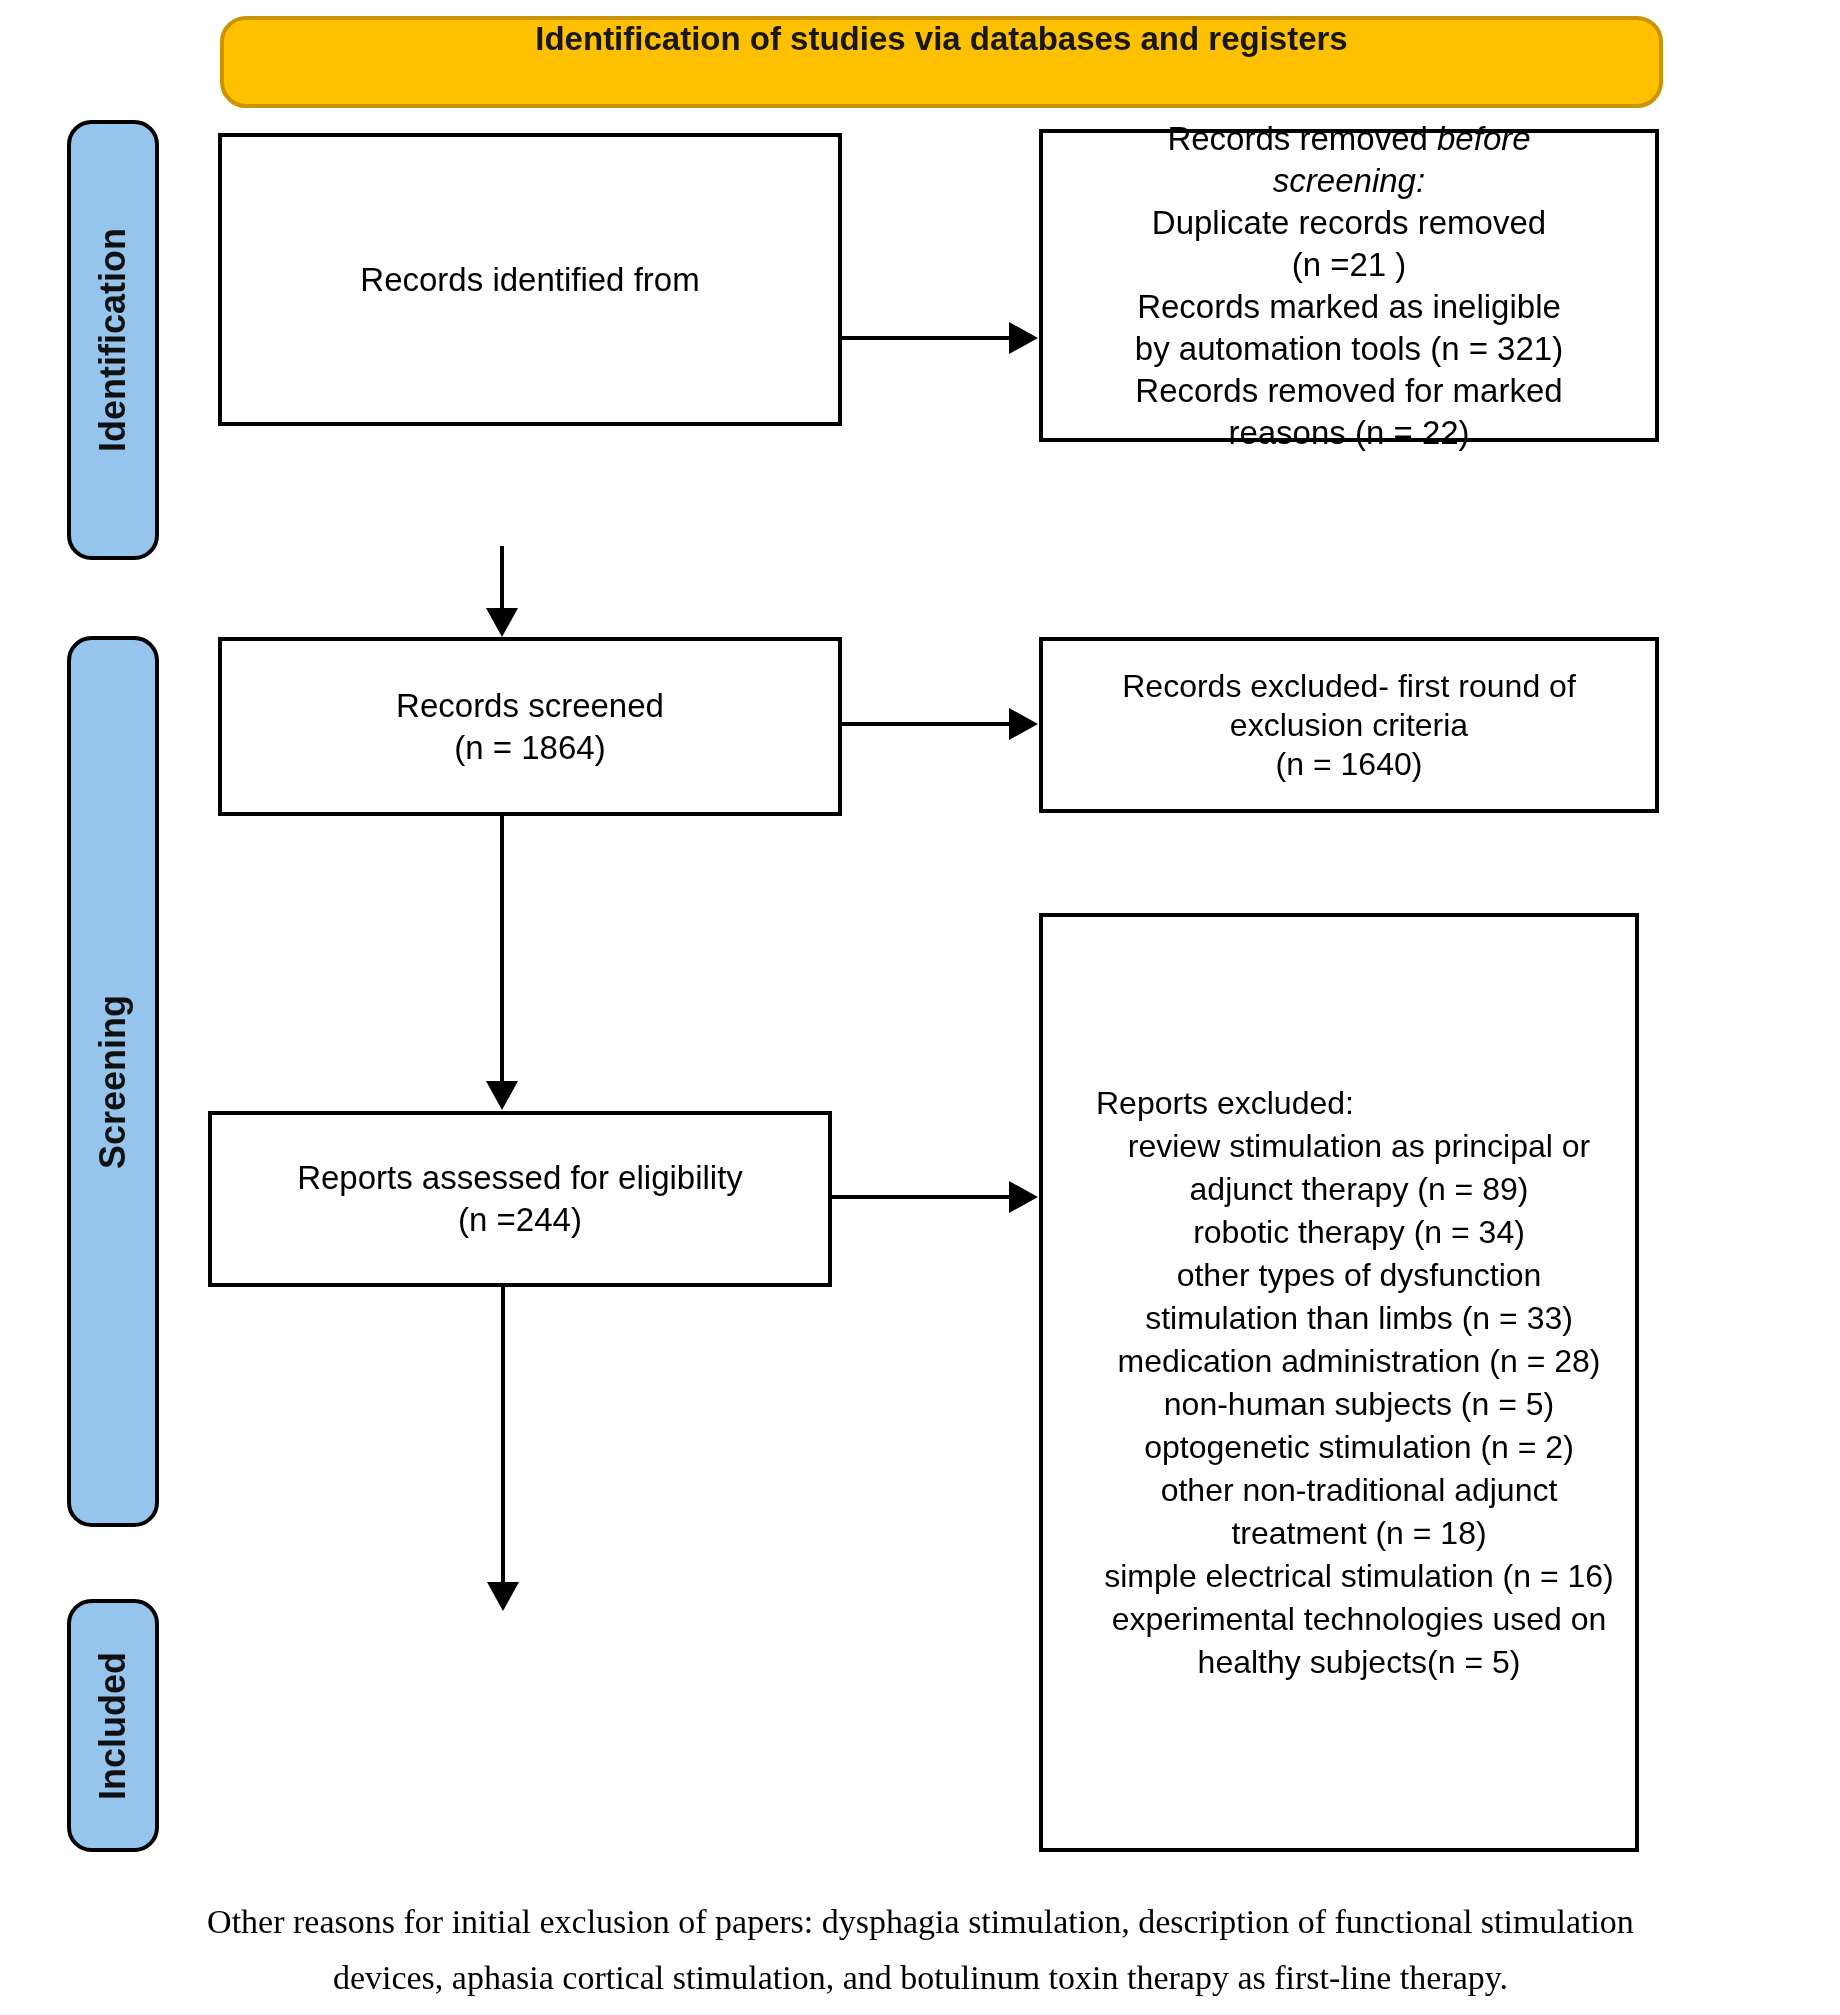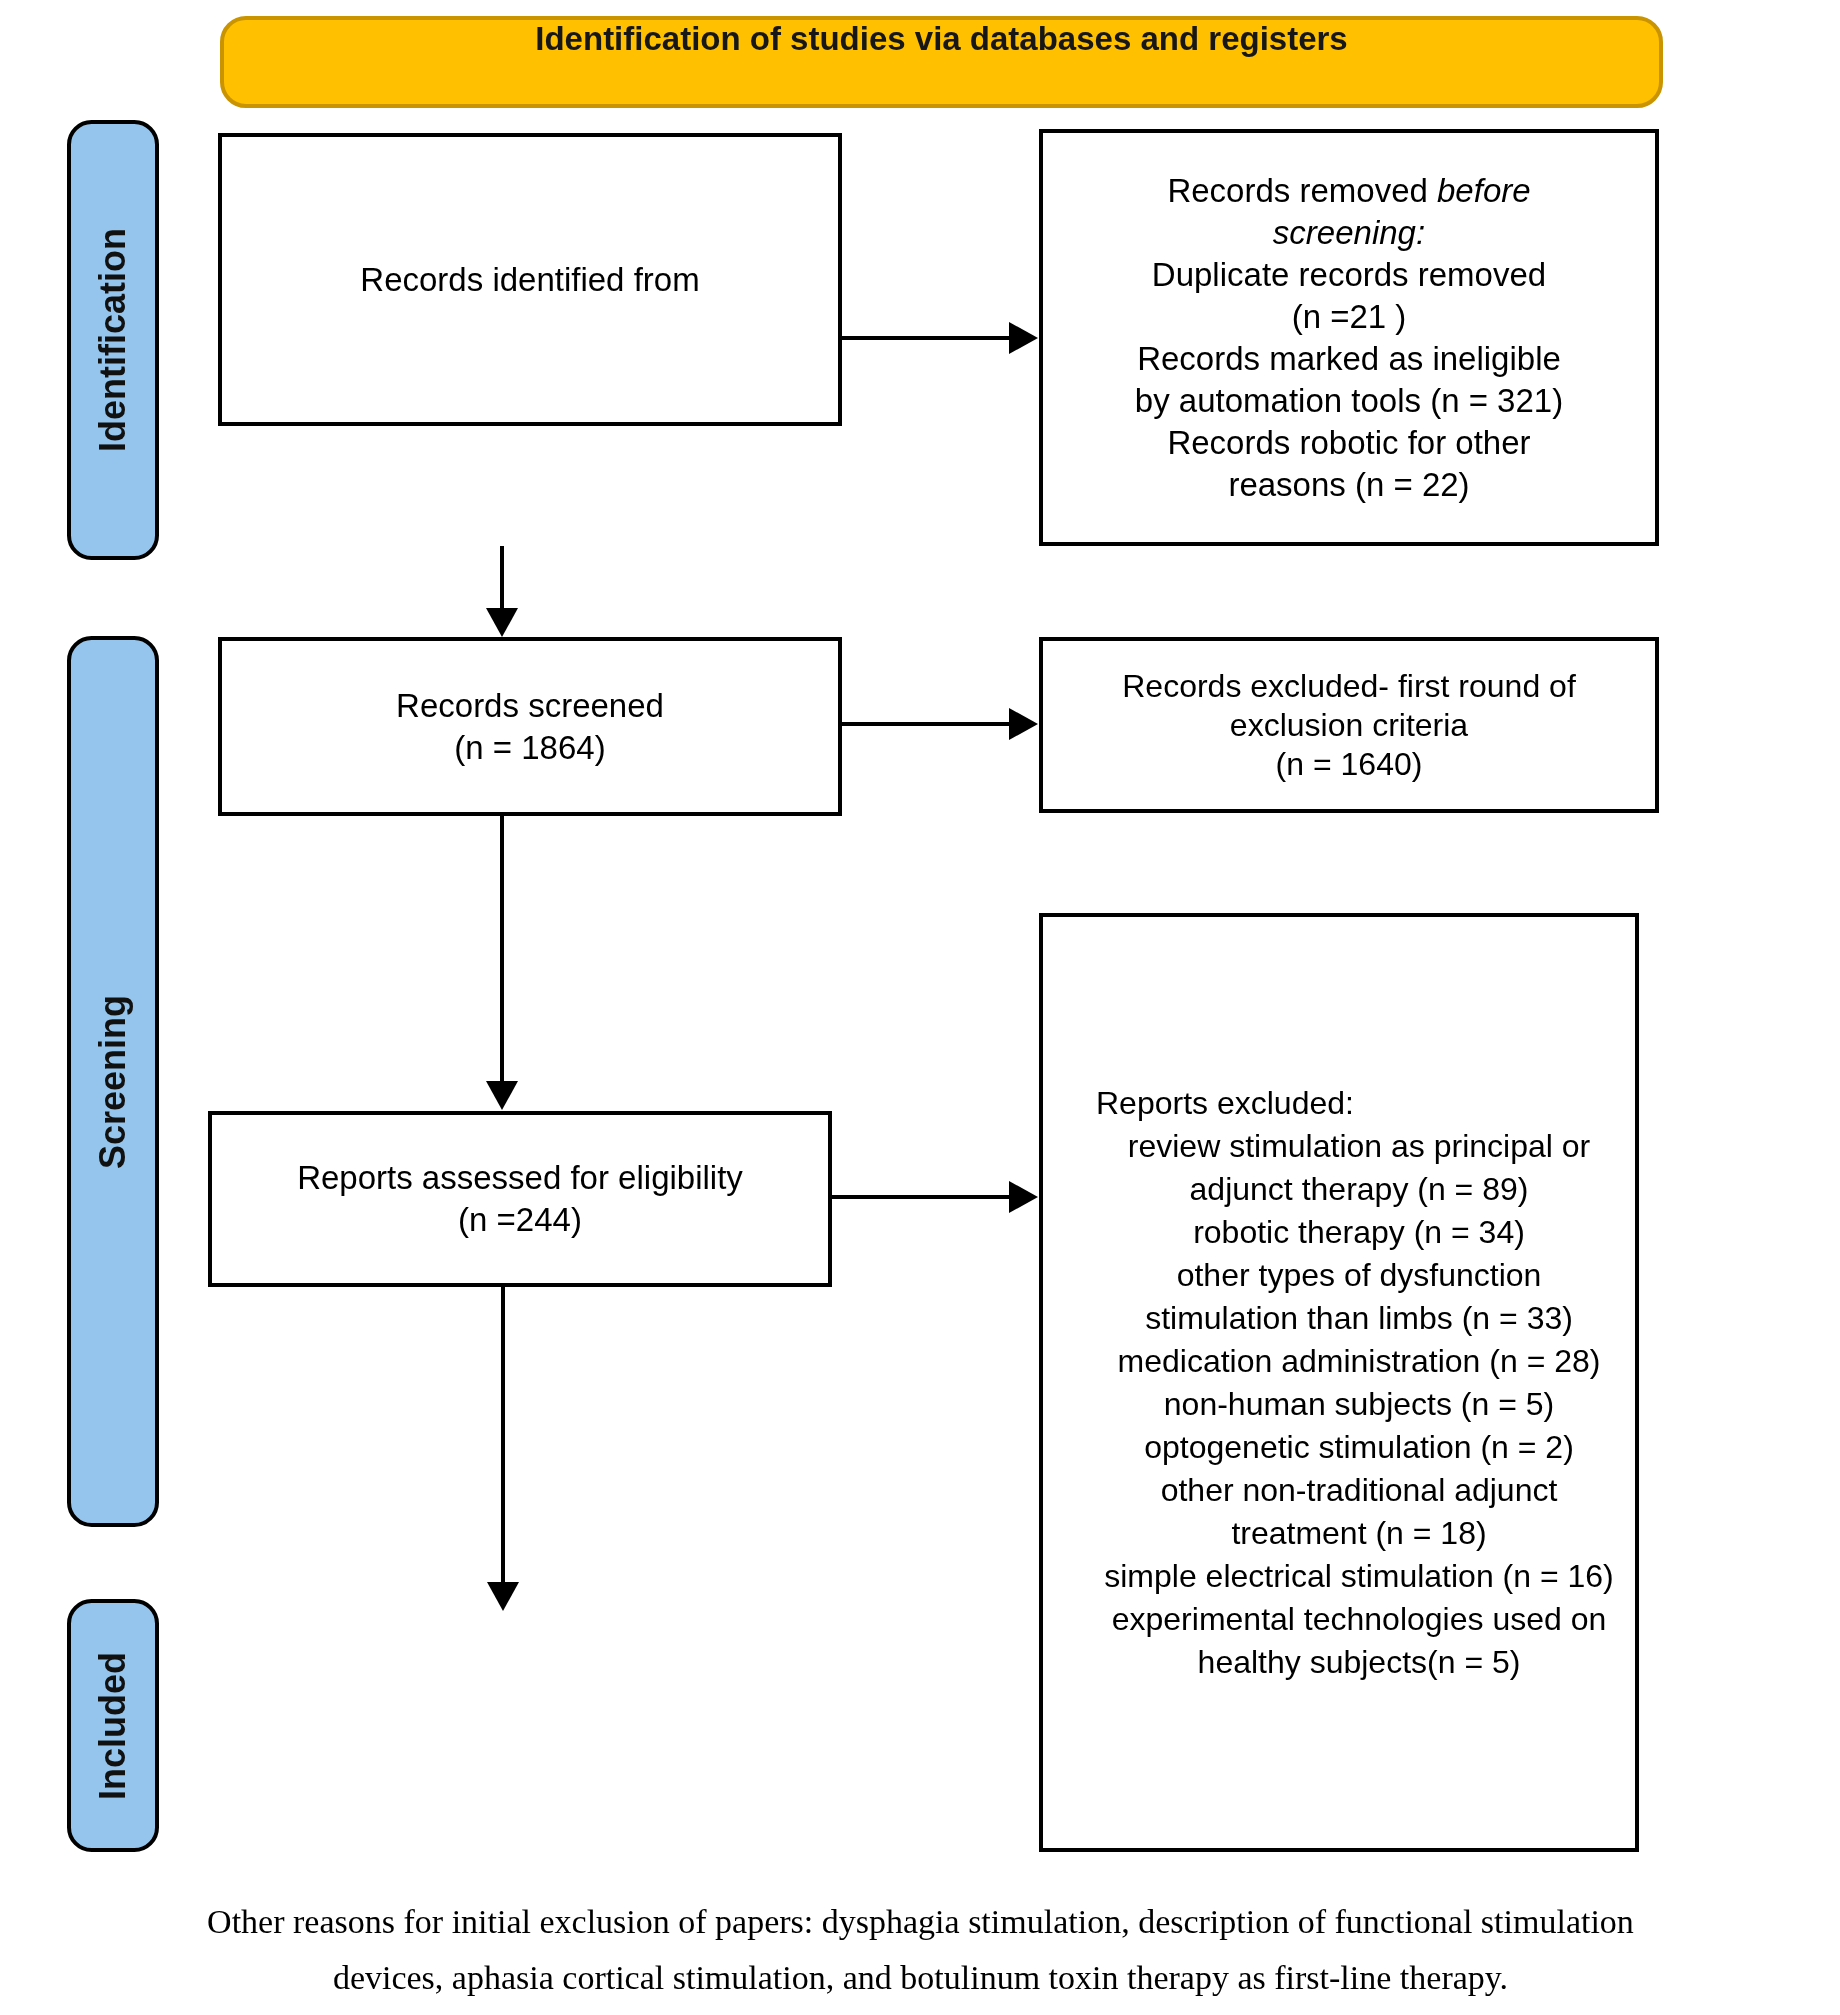--- a/index.html
+++ b/index.html
@@ -52,21 +52,21 @@
   
   .fbox{
     position:absolute;
     background:#fff;
     border:4.1px solid var(--box-border);
     box-sizing:border-box;
     display:flex; flex-direction:column; justify-content:center;
     font-size:33px; line-height:42px; text-align:center;
   }
   #box-records-identified{ left:218px; top:133px;  width:624px; height:293px; }
-  #box-records-removed   { left:1039px; top:129px; width:620px; height:417px; }
+  #box-records-removed   { left:1039px; top:129px; width:620px; height:313px; }
   #box-records-screened  { left:218px; top:637px; width:624px; height:179px; }
   #box-records-excluded-first-round{ left:1039px; top:637px; width:620px; height:176px; font-size:32px; line-height:39px;}
   #box-reports-assessed  { left:208px; top:1111px; width:624px; height:176px; }
   #box-reports-excluded  { left:1039px; top:913px; width:600px; height:939px;
                            font-size:32px; line-height:43px; padding-left:53px; padding-right:13px; }
   #box-studies-included  { left:211px; top:1613px; width:640px; height:241px; }
   .fbox .line{ white-space:nowrap; }
   
   .shaft{ position:absolute; background:var(--arrow); }
   .head{ position:absolute; width:0; height:0; }
@@ -105,21 +105,21 @@
       <div class="line"><span>Records identified from</span></div>
     </div>
 
   <div class="fbox" id="box-records-removed">
       <div class="line"><span>Records removed </span><span style="font-style: italic;">before</span></div>
       <div class="line"><span style="font-style: italic;">screening:</span></div>
       <div class="line"><span>Duplicate records removed</span></div>
       <div class="line"><span>(n =21 )</span></div>
       <div class="line"><span>Records marked as ineligible</span></div>
       <div class="line"><span>by automation tools (n = 321)</span></div>
-      <div class="line"><span>Records robotic for other</span></div>
+      <div class="line"><span>Records removed for marked</span></div>
       <div class="line"><span>reasons (n = 22)</span></div>
     </div>
 
   <div class="fbox" id="box-records-screened">
       <div class="line"><span>Records screened</span></div>
       <div class="line"><span>(n = 1864)</span></div>
     </div>
 
   <div class="fbox" id="box-records-excluded-first-round">
       <div class="line"><span>Records excluded- first round of</span></div>

